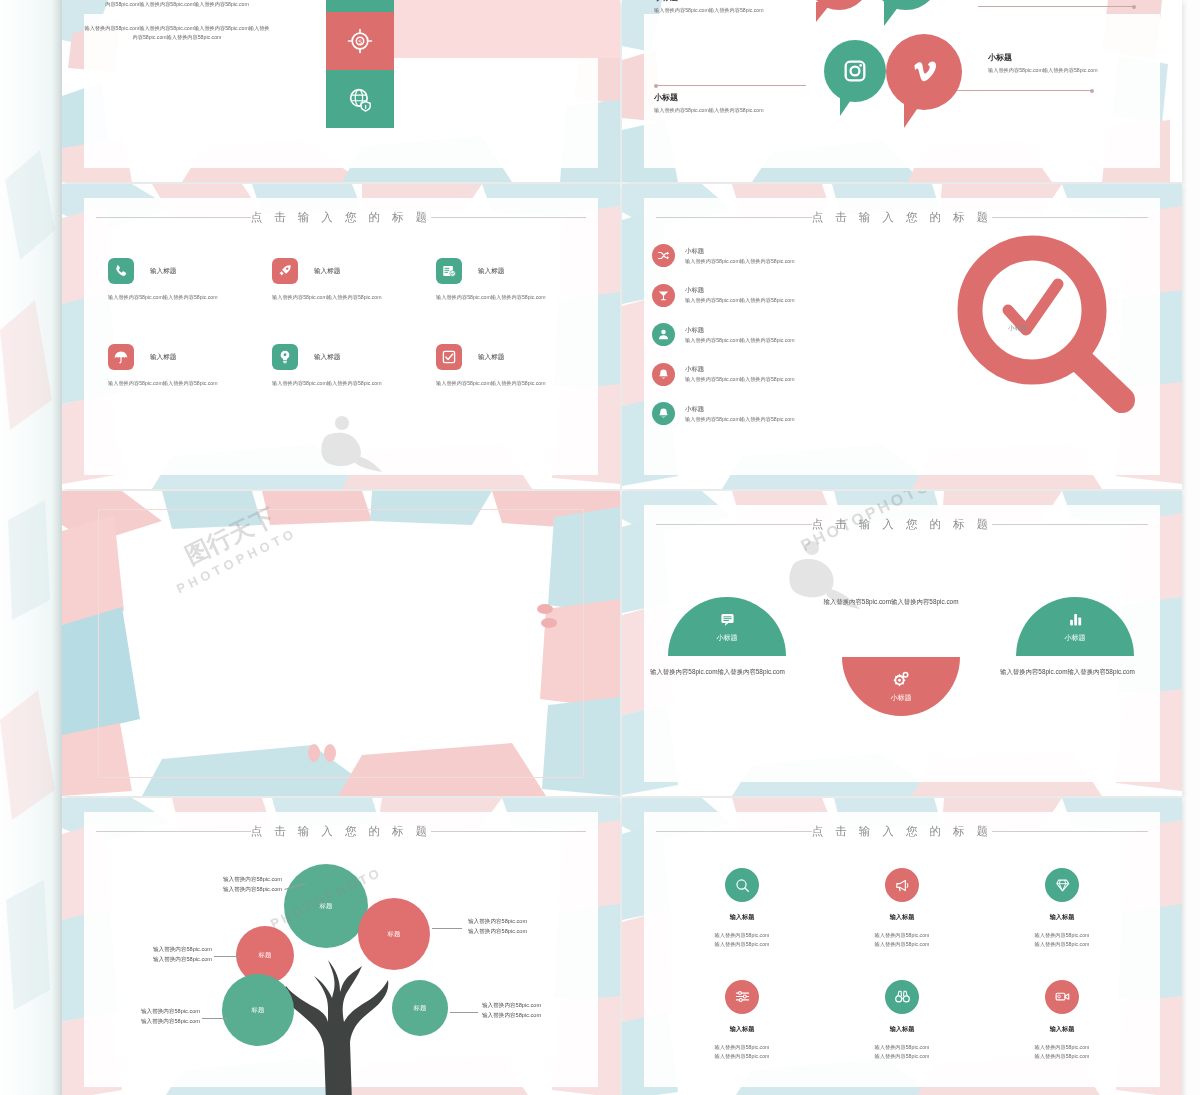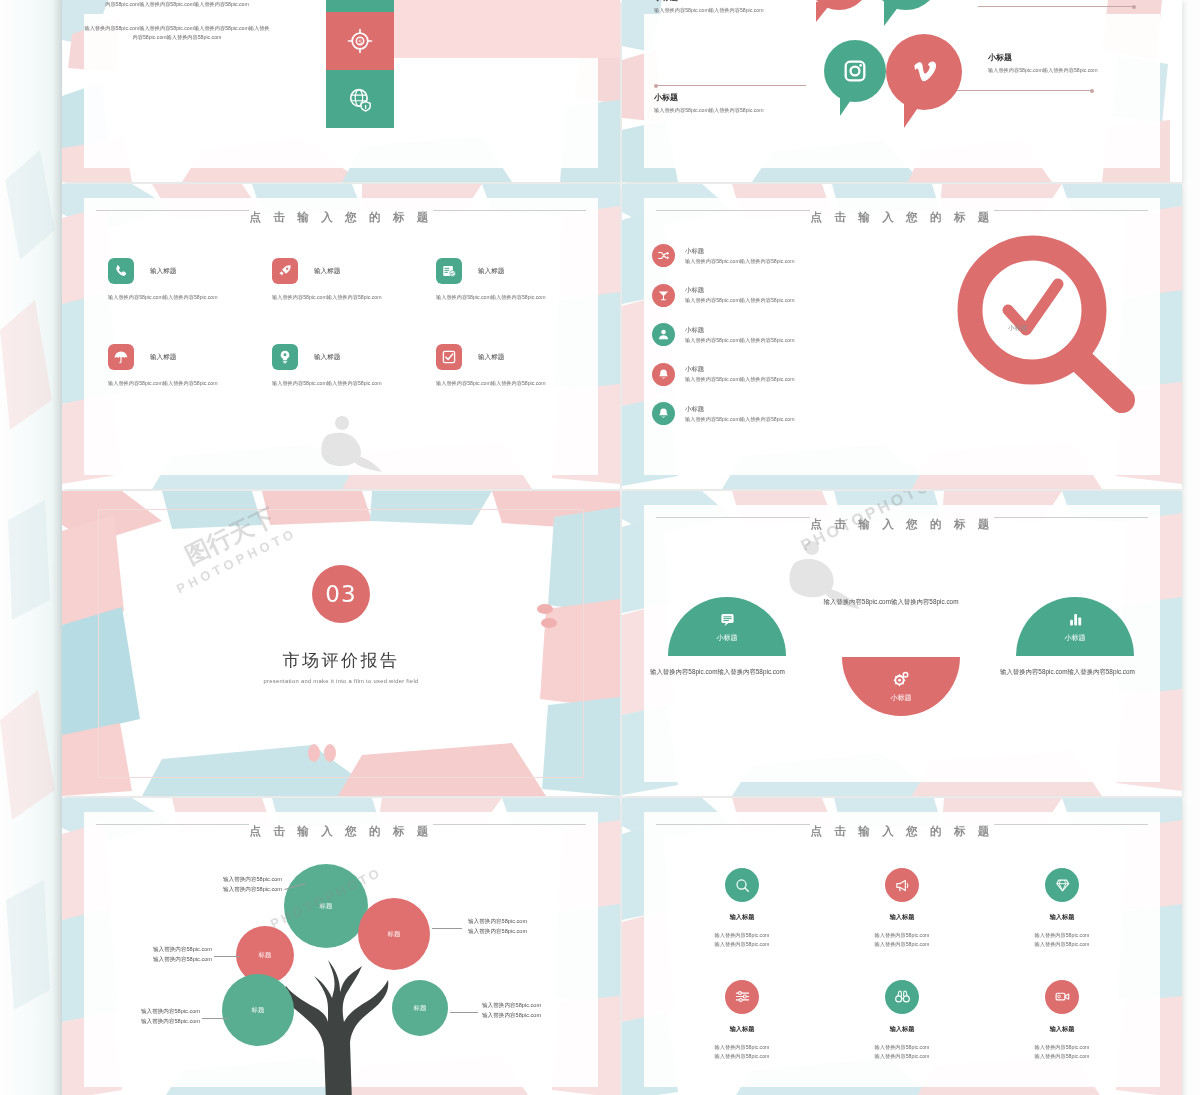--- a/index.html
+++ b/index.html
@@ -45,21 +45,21 @@
   .leaf-frame svg{ width:100%; height:100%; display:block; }
 
   .paper{
     position:absolute; left:22px; right:22px; top:14px; bottom:14px;
     background:rgba(255,255,255,.93);
   }
 
   
   .head{
     position:absolute; left:34px; right:34px; top:26px;
-    display:flex; align-items:flex-start; font-weight:bold;
+    display:flex; align-items:center; 
   }
   .head .rule{ flex:1; height:1px; background:#cfcfcf; }
   .head .htext{
     font-size:11.5px; letter-spacing:4.2px; color:#8e8e8e; white-space:nowrap;
     font-family:"DejaVu Sans", sans-serif;
   }
 
   .tiny{ font-size:5.2px; line-height:1.55; color:#6d6d6d; }
 
   
@@ -525,25 +525,20 @@
               <ellipse cx="483" cy="118" rx="8" ry="5" fill="#e8807f"></ellipse>
               <ellipse cx="487" cy="132" rx="8" ry="5" fill="#e8807f"></ellipse>
               <ellipse cx="252" cy="262" rx="6" ry="9" fill="#ef9f9f"></ellipse>
               <ellipse cx="268" cy="262" rx="6" ry="9" fill="#ef9f9f"></ellipse>
             </g>
           </svg>
         </div>
 
         <div class="s5-box"></div>
 
-        <div class="s5-center">
-          <div class="s5-num">03</div>
-          <div class="s5-title">市场评价报告</div>
-          <div class="s5-sub">presentation and make it into a film to used wider field</div>
-        </div>
 
         <div class="wm rot" style="left:118px; top:52px; font-size:24px;">图行天下</div>
         <div class="wm rot" style="left:112px; top:92px; font-size:13px; letter-spacing:4px;">PHOTOPHOTO</div>
       </div>
     </div>
 
     <div class="slide">
       <div class="inner">
         <div class="leaf-frame">
           <svg viewBox="0 0 560 305" preserveAspectRatio="none">

